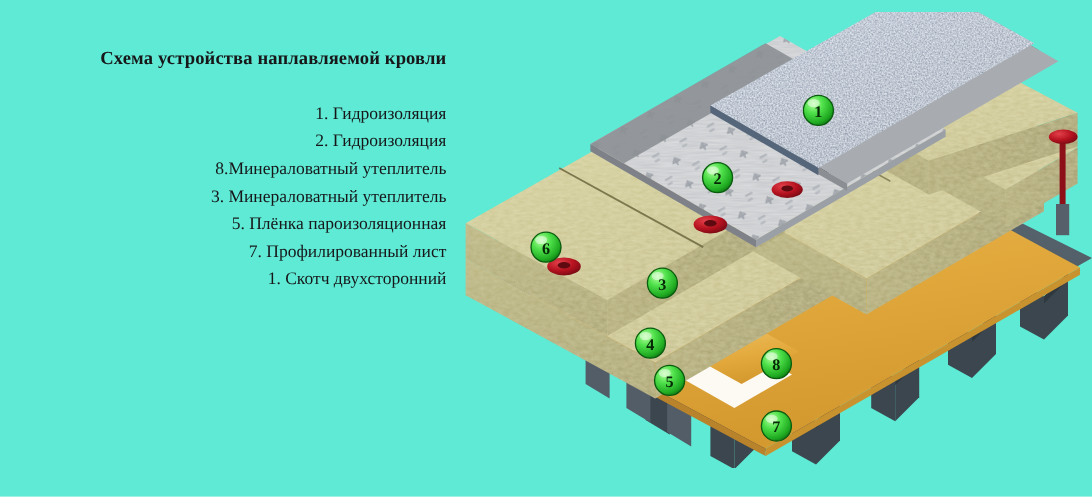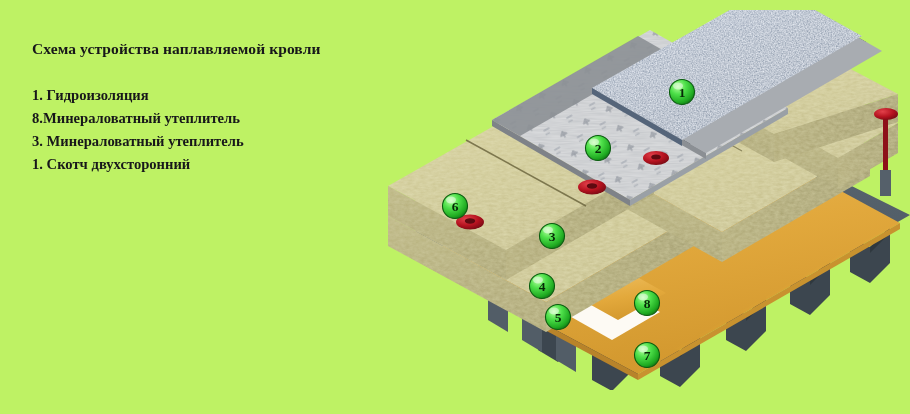--- a/index.html
+++ b/index.html
@@ -5,23 +5,24 @@
 <style>
   html, body {
     margin: 0;
     padding: 0;
     background: #ffffff;
   }
   #page {
     position: relative;
     width: 910px;
     height: 414px;
-    background: #bef264;
+    background: #5eead4;
     overflow: hidden;
     font-family: "Liberation Serif", "DejaVu Serif", serif;
+    text-align: right;
   }
   
   #legend {
     position: absolute;
     left: 32px;
     top: 40px;
     width: 340px;
   }
   #legend-title {
     font-size: 15.5px;
@@ -31,21 +32,21 @@
     margin: 0 0 26px 0;
     white-space: nowrap;
   }
   #legend-list {
     list-style: none;
     margin: 0;
     padding: 0;
   }
   #legend-list li {
     font-size: 14.6px;
-    font-weight: bold;
+    font-weight: normal;
     color: #17171a;
     line-height: 23px;
     white-space: nowrap;
   }
   
   #diagram {
     position: absolute;
     left: 370px;
     top: 10px;
     width: 540px;
@@ -64,22 +65,25 @@
 </style>
 </head>
 <body>
 
 <div id="page">
 
   <div id="legend">
     <div id="legend-title">Схема устройства наплавляемой кровли</div>
     <ul id="legend-list">
       <li>1. Гидроизоляция</li>
+      <li>2. Гидроизоляция</li>
       <li>8.Минераловатный утеплитель</li>
       <li>3. Минераловатный утеплитель</li>
+      <li>5. Плёнка пароизоляционная</li>
+      <li>7. Профилированный лист</li>
       <li>1. Скотч двухсторонний</li>
     </ul>
   </div>
 
   <div id="diagram">
   <svg width="540" height="380" viewBox="0 0 540 380" xmlns="http://www.w3.org/2000/svg">
     <defs>
 
       <filter id="wool-tex" x="-10%" y="-10%" width="120%" height="120%">
         <feTurbulence type="fractalNoise" baseFrequency="0.16 0.42" numOctaves="4" seed="7" result="n"></feTurbulence>

